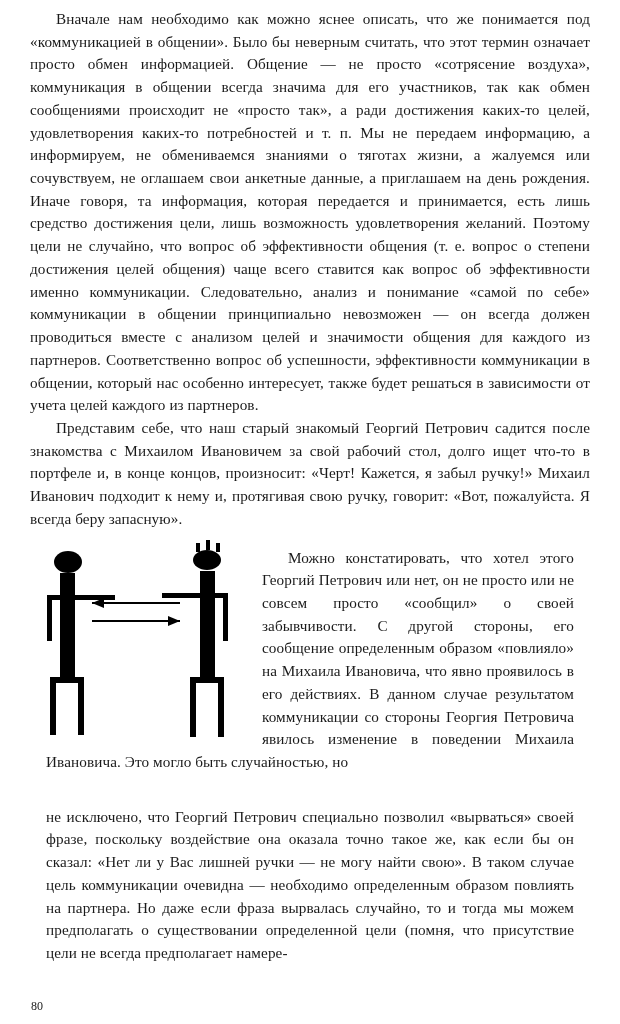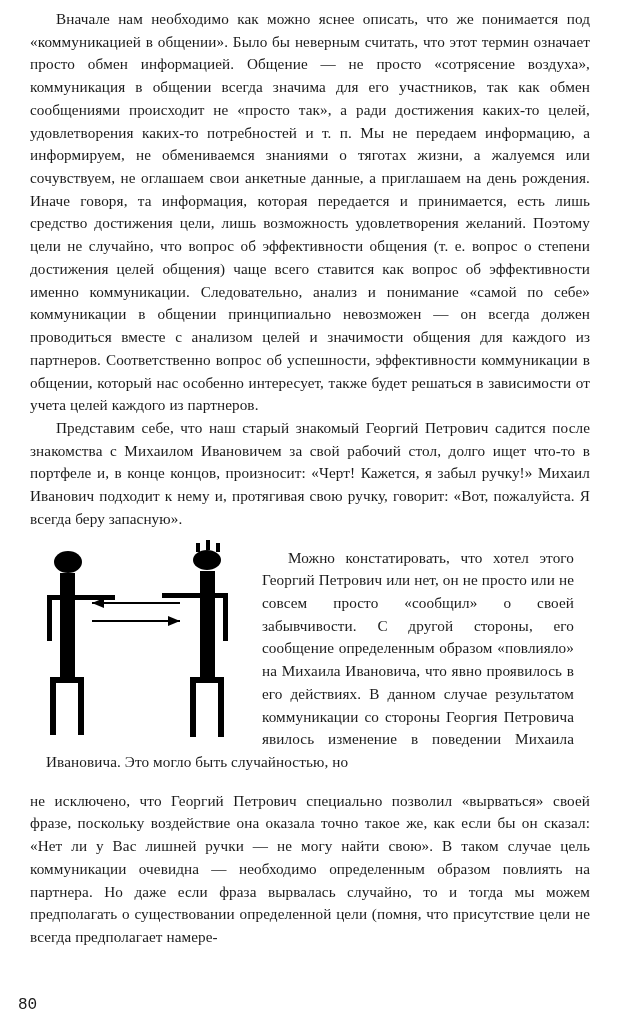--- a/index.html
+++ b/index.html
@@ -50,30 +50,30 @@
   .figure svg {
     display: block;
   }
   .wrapped-para {
     margin: 16px;
     text-indent: 26px;
     text-align: justify;
   }
   .after-figure {
     clear: both;
-    margin: 0;
+    margin: 16px;
     text-indent: 0;
     text-align: justify;
   }
   .page-number {
     position: absolute;
-    left: 18px;
+    left: 31px;
     bottom: 10px;
-    font-size: 16px;
-    font-family: Liberation Mono, monospace;
+    font-size: 12px;
+    font-family: Liberation Serif, serif;
   }
 </style>
 </head>
 <body>
 
 <div class="page">
 
   <div class="body-text">
 
     <p class="para">Вначале нам необходимо как можно яснее описать, что же понимается под «коммуникацией в общении». Было бы неверным считать, что этот термин означает просто обмен информацией. Общение — не просто «сотрясение воздуха», коммуникация в общении всегда значима для его участников, так как обмен сообщениями происходит не «просто так», а ради достижения каких-то целей, удовлетворения каких-то потребностей и т. п. Мы не передаем информацию, а информируем, не обмениваемся знаниями о тяготах жизни, а жалуемся или сочувствуем, не оглашаем свои анкетные данные, а приглашаем на день рождения. Иначе говоря, та информация, которая передается и принимается, есть лишь средство достижения цели, лишь возможность удовлетворения желаний. Поэтому цели не случайно, что вопрос об эффективности общения (т. е. вопрос о степени достижения целей общения) чаще всего ставится как вопрос об эффективности именно коммуникации. Следовательно, анализ и понимание «самой по себе» коммуникации в общении принципиально невозможен — он всегда должен проводиться вместе с анализом целей и значимости общения для каждого из партнеров. Соответственно вопрос об успешности, эффективности коммуникации в общении, который нас особенно интересует, также будет решаться в зависимости от учета целей каждого из партнеров.</p>

